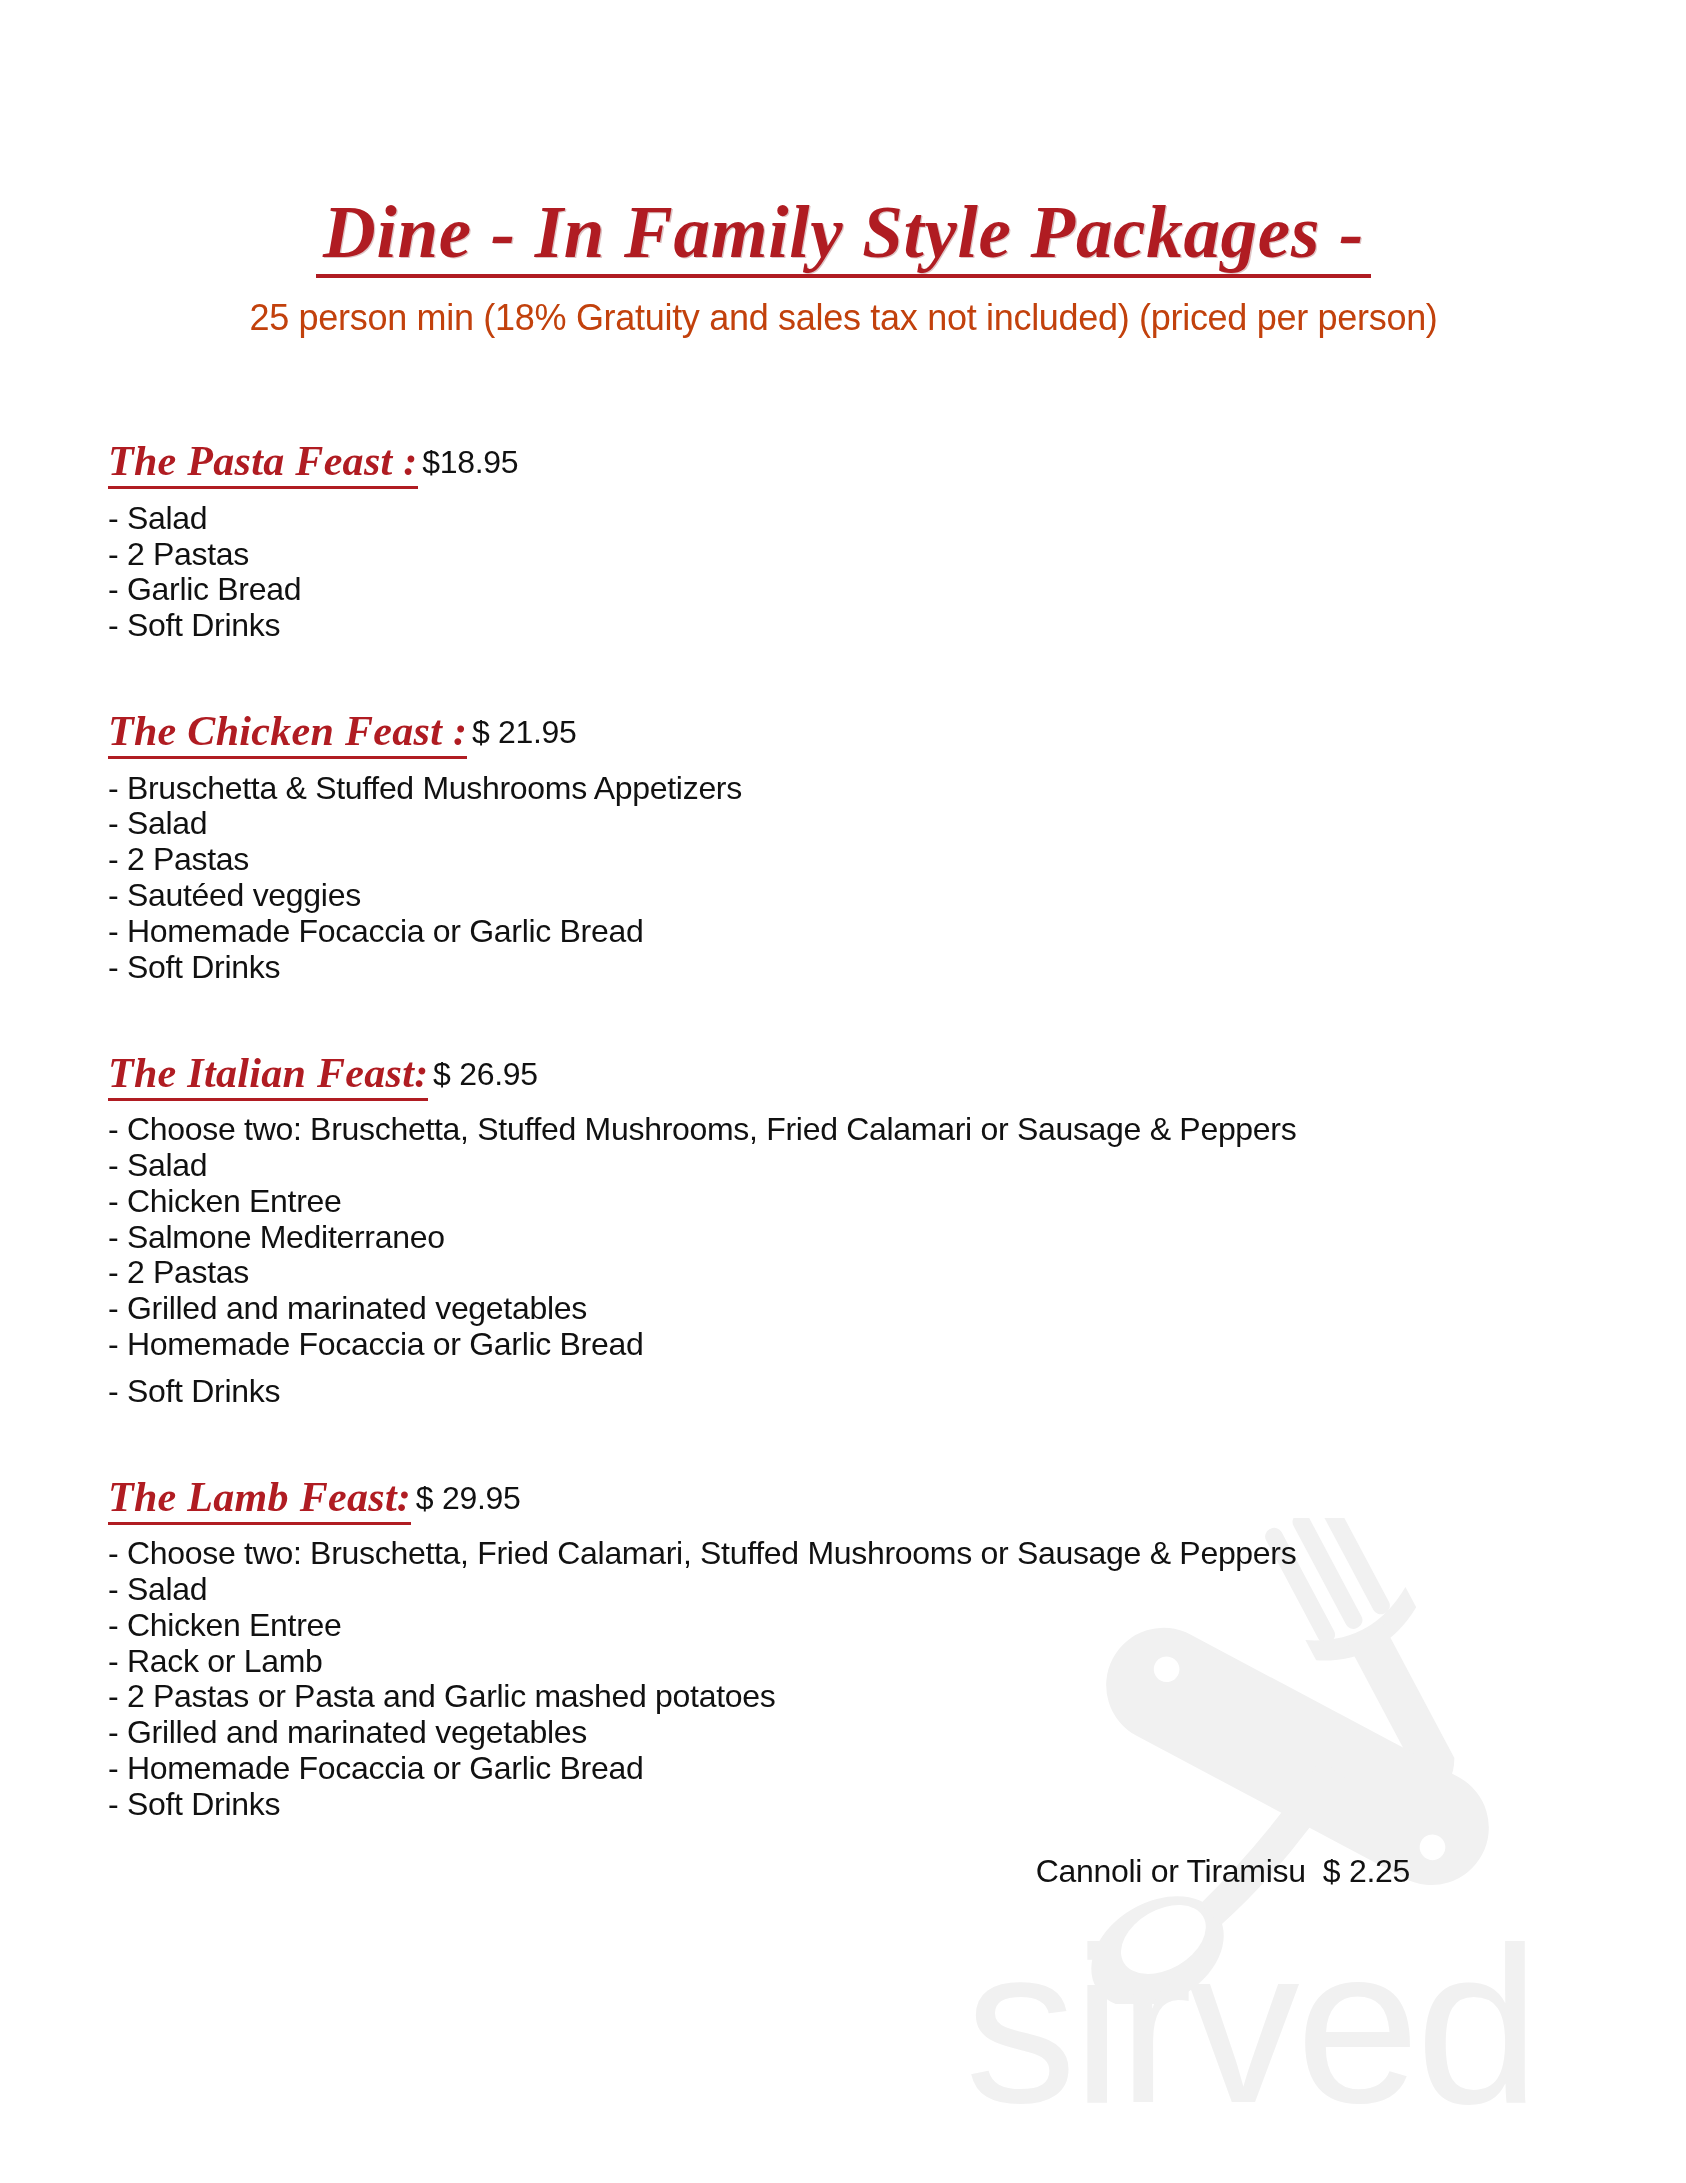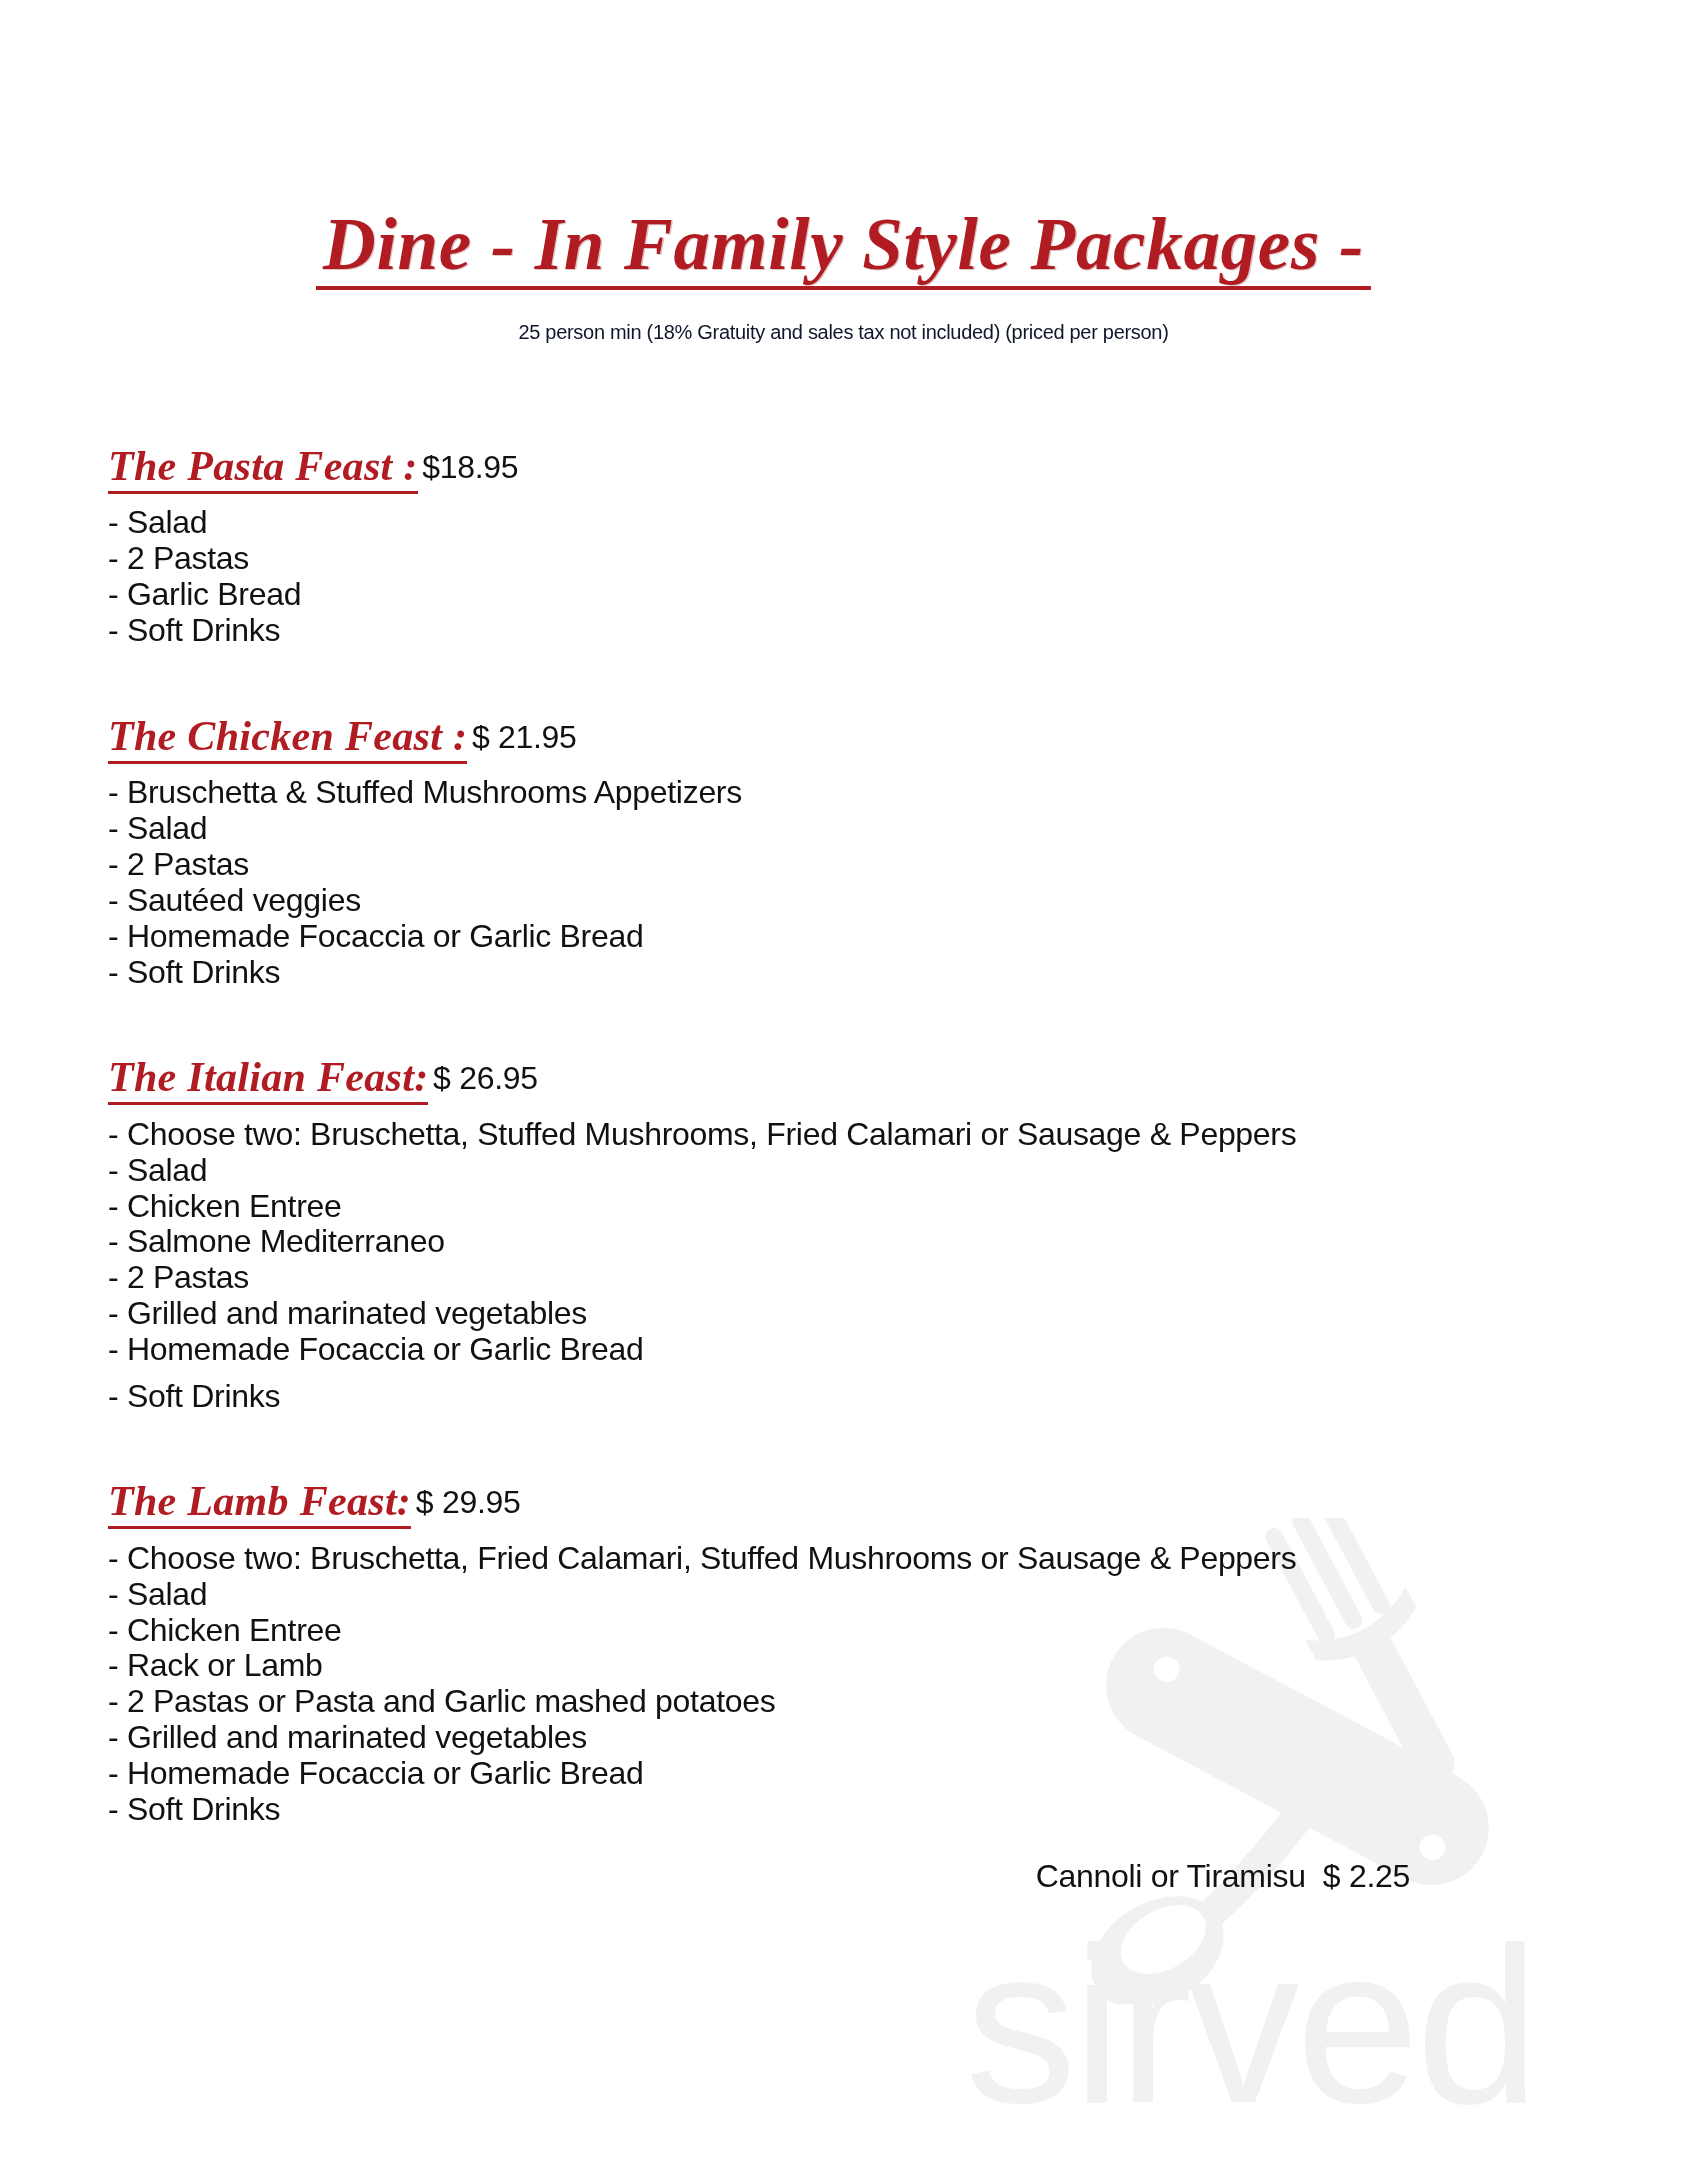--- a/index.html
+++ b/index.html
@@ -62,28 +62,28 @@
     display: inline-block;
     font-family: "Liberation Serif", serif;
     font-style: italic;
     font-weight: 700;
     font-size: 73px;
     line-height: 1.0;
     color: #b01c22;
     letter-spacing: 0.7px;
     border-bottom: 4.7px solid #b01c22;
     padding: 0 6.7px 5.4px 6.7px;
-    margin: 12px;
+    margin: 0;
     text-shadow: 1.3px 1.3px 0 rgba(120,20,24,0.25);
   }
   .doc-subtitle {
     margin: 17.5px 0 0 0;
     font-family: "Liberation Sans", sans-serif;
-    font-size: 20px;
-    color: #0f172a;
+    font-size: 36px;
+    color: #c2410c;
     line-height: 1.2;
     letter-spacing: -0.3px;
   }
 
   
   #content {
     position: relative;
     z-index: 2;
     margin-left: 108px;
     margin-right: 81px;

